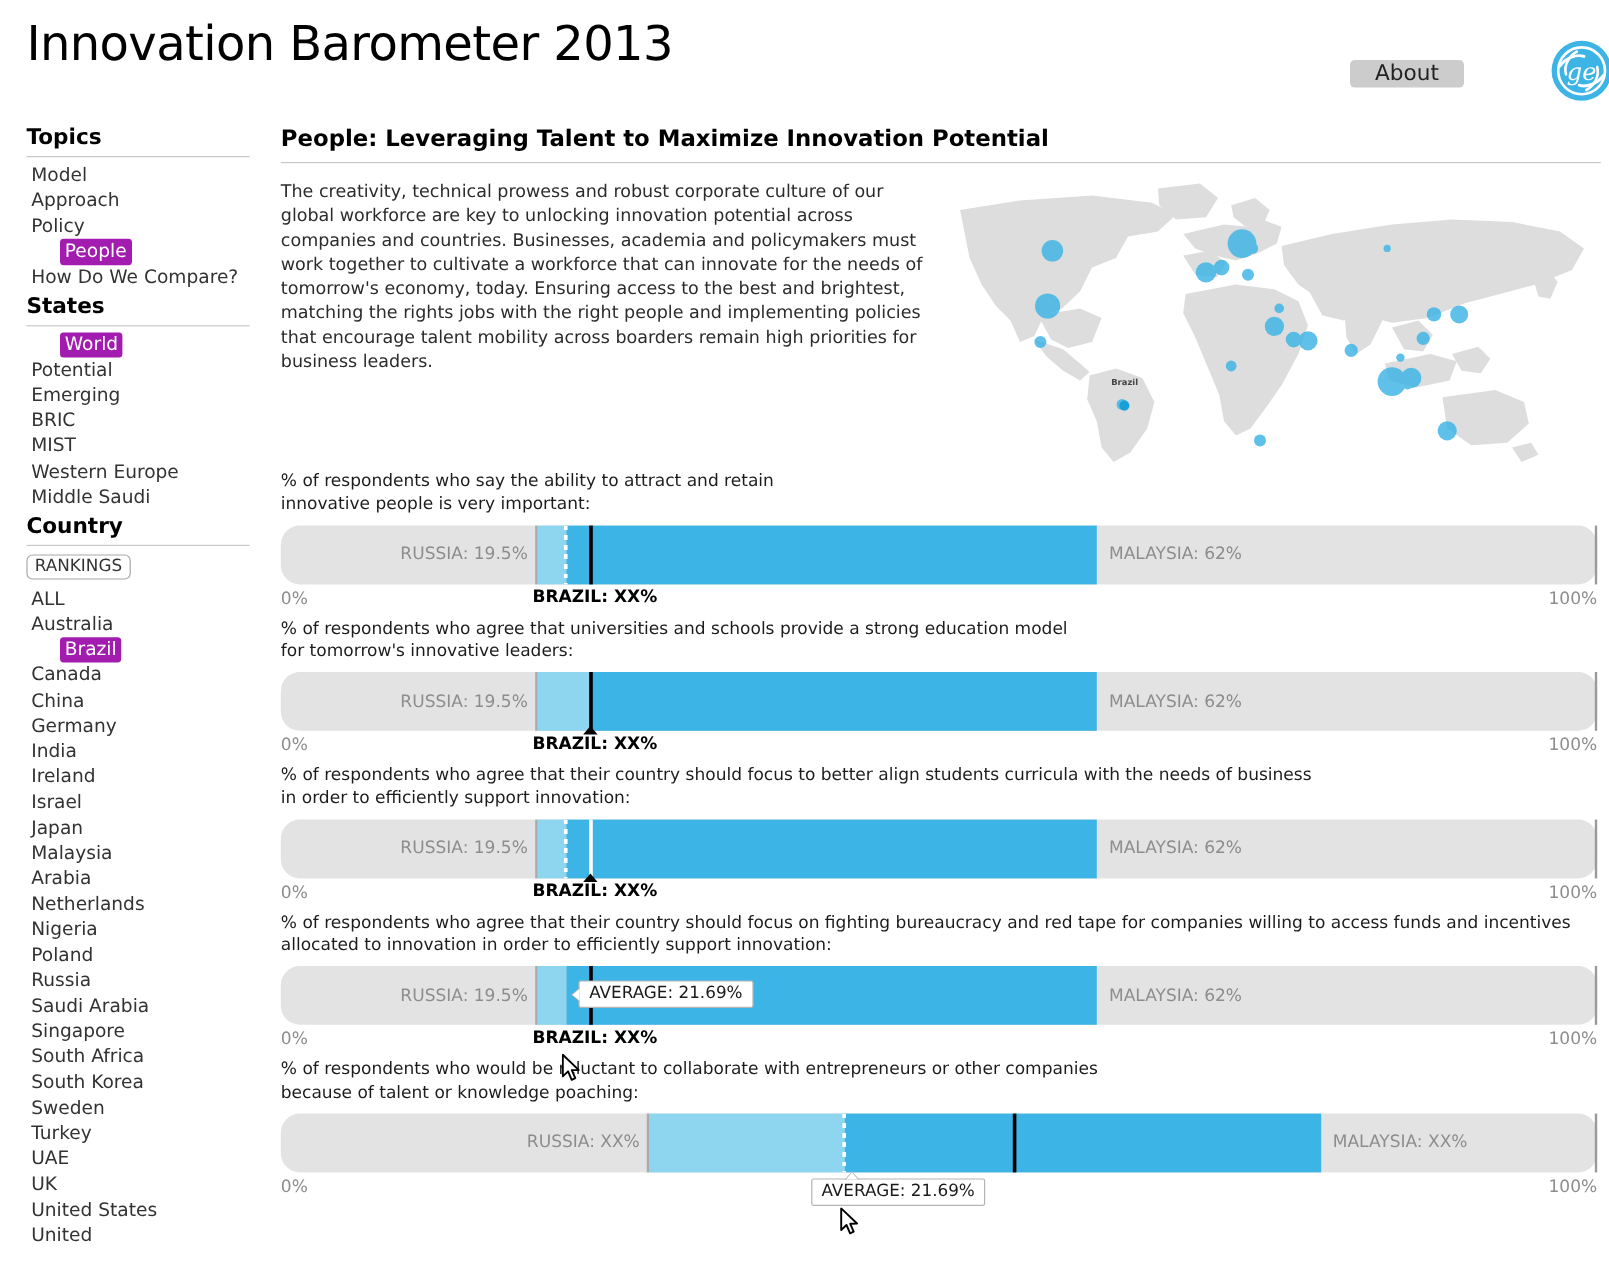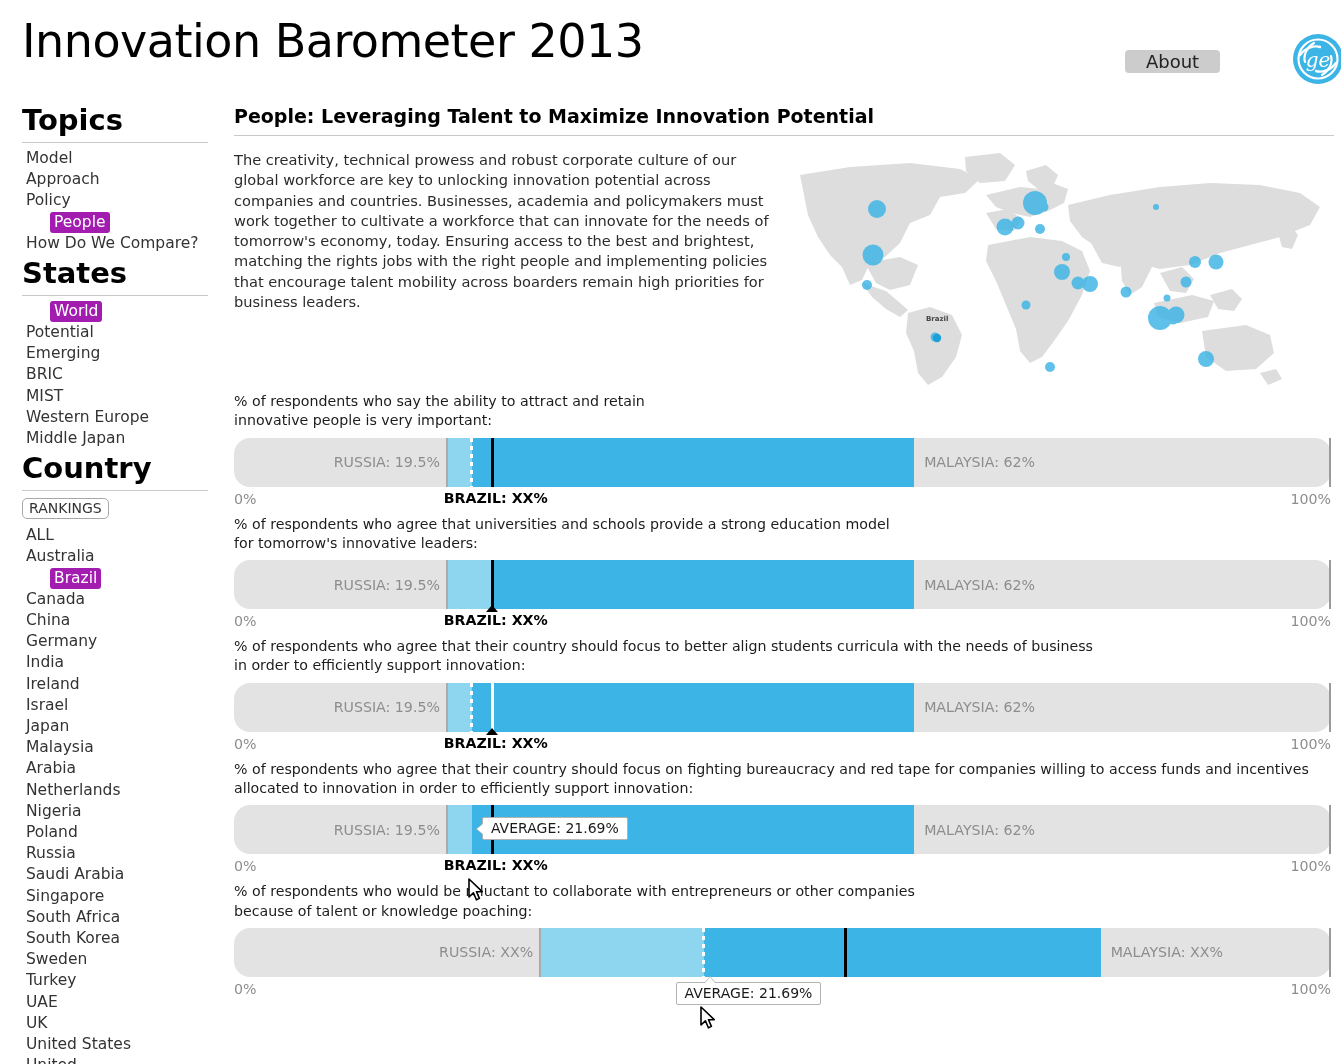--- a/index.html
+++ b/index.html
@@ -9,21 +9,21 @@
     background: #ffffff;
     font-family: "DejaVu Sans", sans-serif;
     overflow: hidden;
   }
   #root { position: relative; width: 1341px; height: 1064px; }
 
   
   .app-title {
     position: absolute;
     left: 22px; top: 14px;
-    font-size: 46px;
+    font-size: 40px;
     font-weight: 400;
     letter-spacing: -0.5px;
     color: #000;
     font-family: "DejaVu Sans", sans-serif;
   }
   .about-btn {
     position: absolute;
     left: 1125px; top: 50px;
     width: 95px; height: 23px;
     background: #cccccc;
@@ -37,21 +37,21 @@
   }
   .ge-logo {
     position: absolute;
     left: 1292px; top: 33px;
     width: 52px; height: 52px;
   }
 
   
   .sidebar { position: absolute; left: 22px; top: 105px; width: 190px; }
   .side-head {
-    font-size: 29px; font-weight: bold; color: #000;
+    font-size: 18px; font-weight: bold; color: #000;
     padding-bottom: 3px; line-height: 1.1;
   }
   .side-rule { height: 1px; background: #c9c9c9; margin: 2px 0 5px 0; width: 186px; }
   .side-list { list-style: none; }
   .side-list li {
     font-size: 15.5px;
     color: #333;
     line-height: 21.2px;
     padding: 0 4px;
     display: inline-block;
@@ -233,21 +233,21 @@
     <div class="gap-sm"></div>
     <div class="side-head">States</div>
     <div class="side-rule"></div>
     <ul class="side-list side-list-wrap" id="region-list">
         <li class="sel">World</li>
         <li>Potential</li>
         <li>Emerging</li>
         <li>BRIC</li>
         <li>MIST</li>
         <li>Western Europe</li>
-        <li>Middle Japan</li>
+        <li>Middle Saudi</li>
       </ul>
 
     <div class="gap-sm"></div>
     <div class="side-head">Country</div>
     <div class="side-rule"></div>
     <div class="rankings-btn">RANKINGS</div>
     <ul class="side-list side-list-wrap" id="country-list">
         <li>ALL</li>
         <li>Australia</li>
         <li class="sel">Brazil</li>

